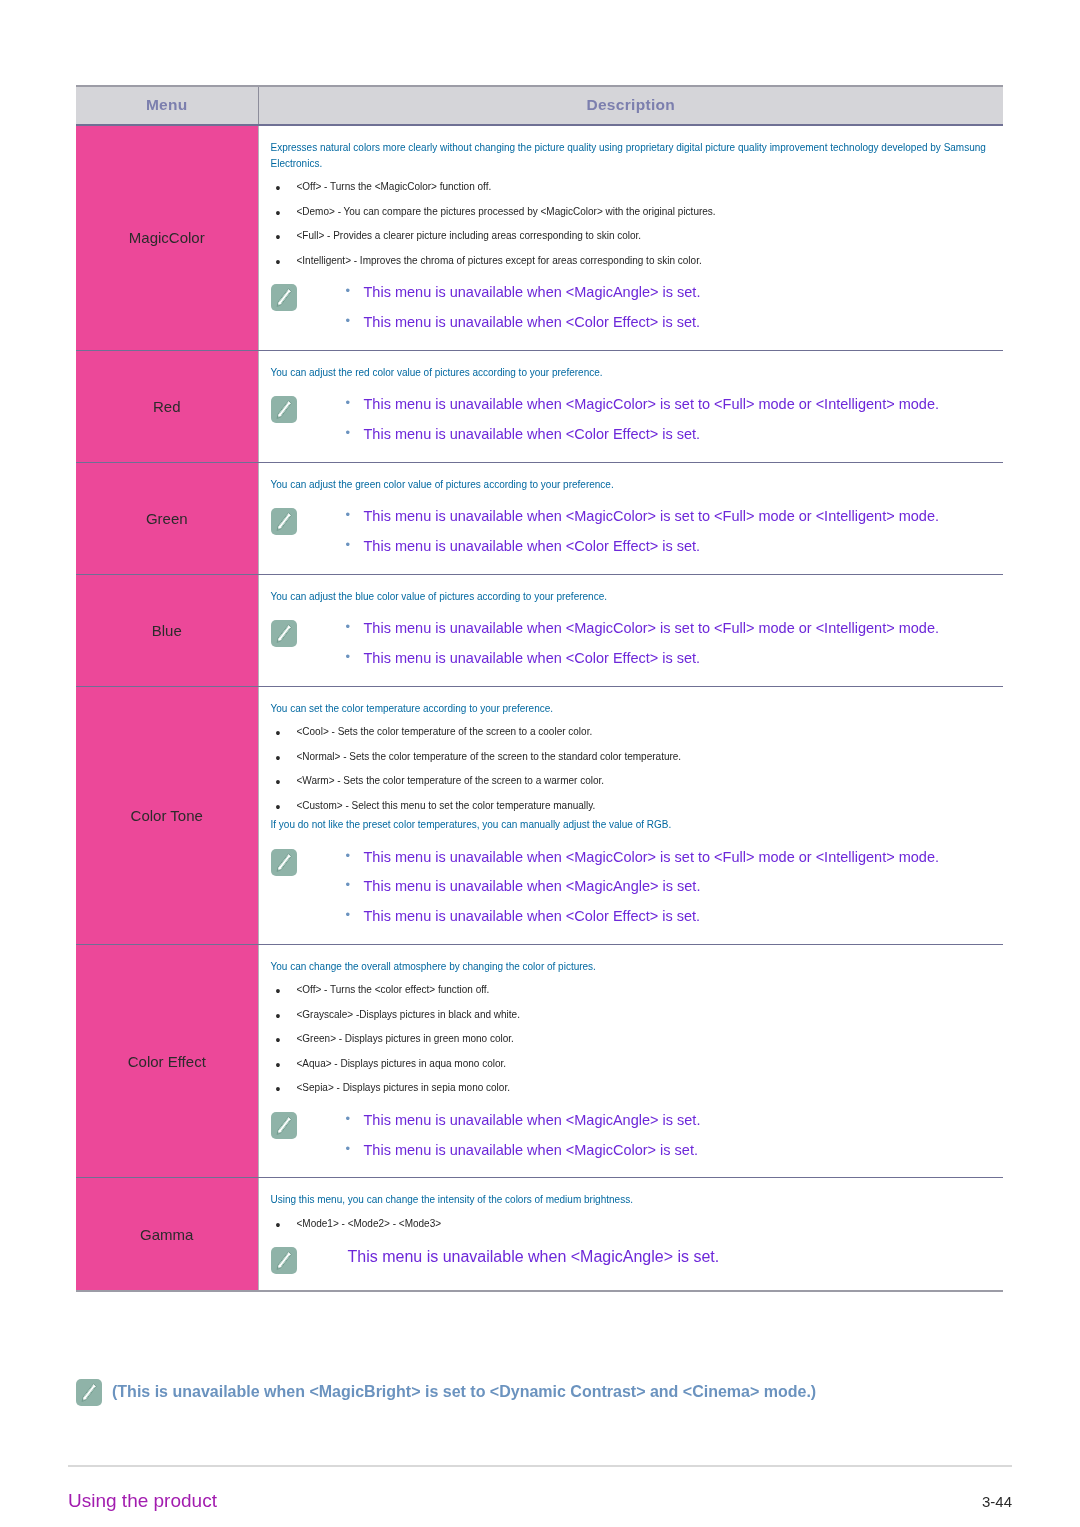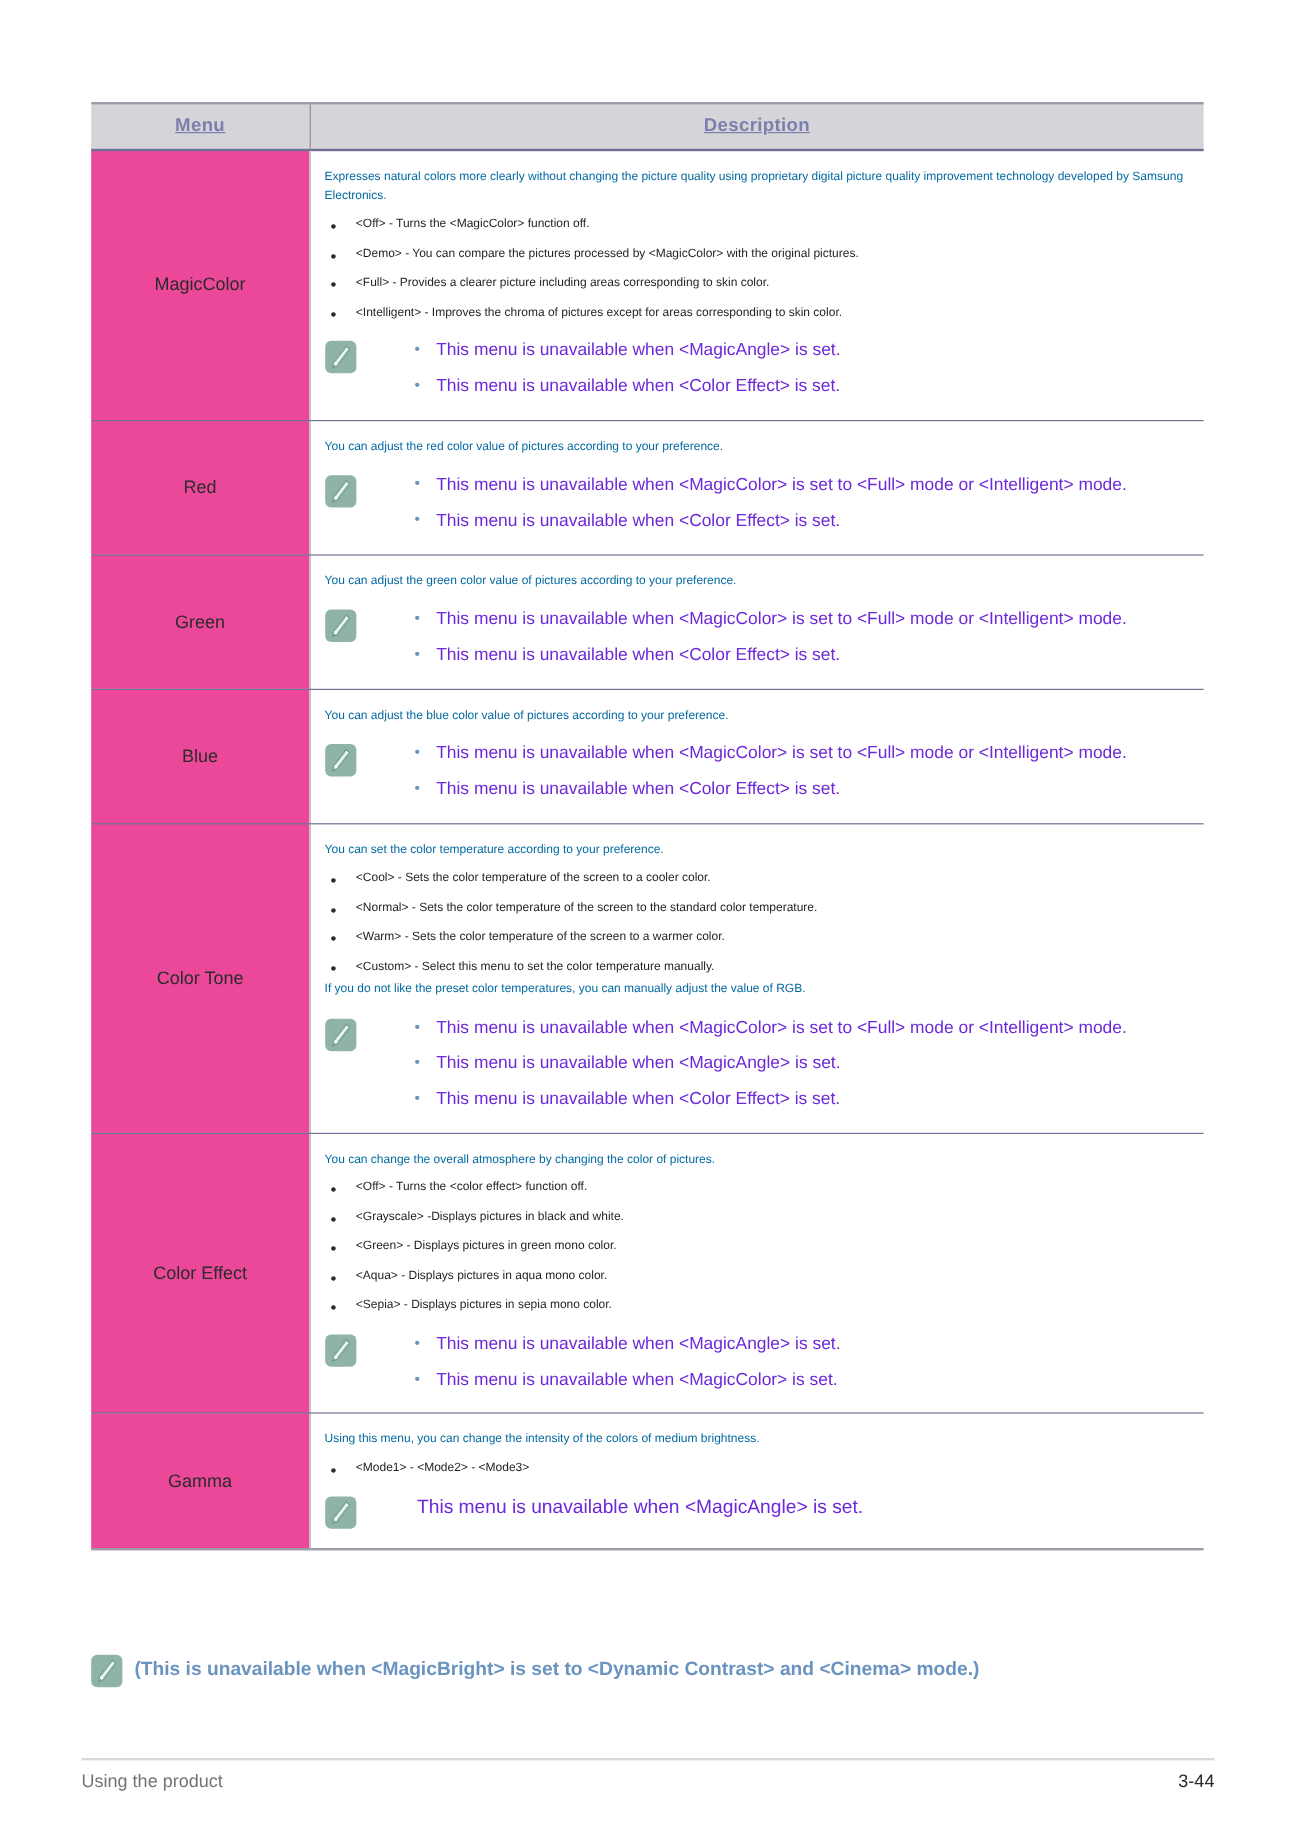--- a/index.html
+++ b/index.html
@@ -34,21 +34,20 @@
   thead th {
     background: #d5d5d9;
     border-top: 2px solid #9c9ca6;
     border-bottom: 2px solid #6f7094;
     color: #7c7fae;
     font-size: 15.5px;
     font-weight: bold;
     letter-spacing: 0.3px;
     padding: 9px 0 10px 0;
     text-align: center;
-    text-decoration: underline;
   }
 
   thead th.th-menu { border-right: 1px solid #8d8d9b; }
 
   tbody td {
     border-bottom: 1px solid #6f7094;
     vertical-align: top;
     padding: 0;
   }
 
@@ -167,21 +166,21 @@
     position: absolute;
     left: 68px;
     top: 1465px;
     width: 944px;
     border-top: 2px solid #d9d9d9;
     padding-top: 9px;
     display: flex;
     justify-content: space-between;
     align-items: baseline;
   }
-  .page-footer .foot-left { font-size: 15px; color: #737373; }
+  .page-footer .foot-left { font-size: 19px; color: #a21caf; margin-top: 14px; }
   .page-footer .foot-right { font-size: 15px; color: #2b2b2b; }
 </style>
 </head>
 <body>
 
 <div class="page">
 
   <table class="spec-table">
     <colgroup>
         <col class="c-menu">

